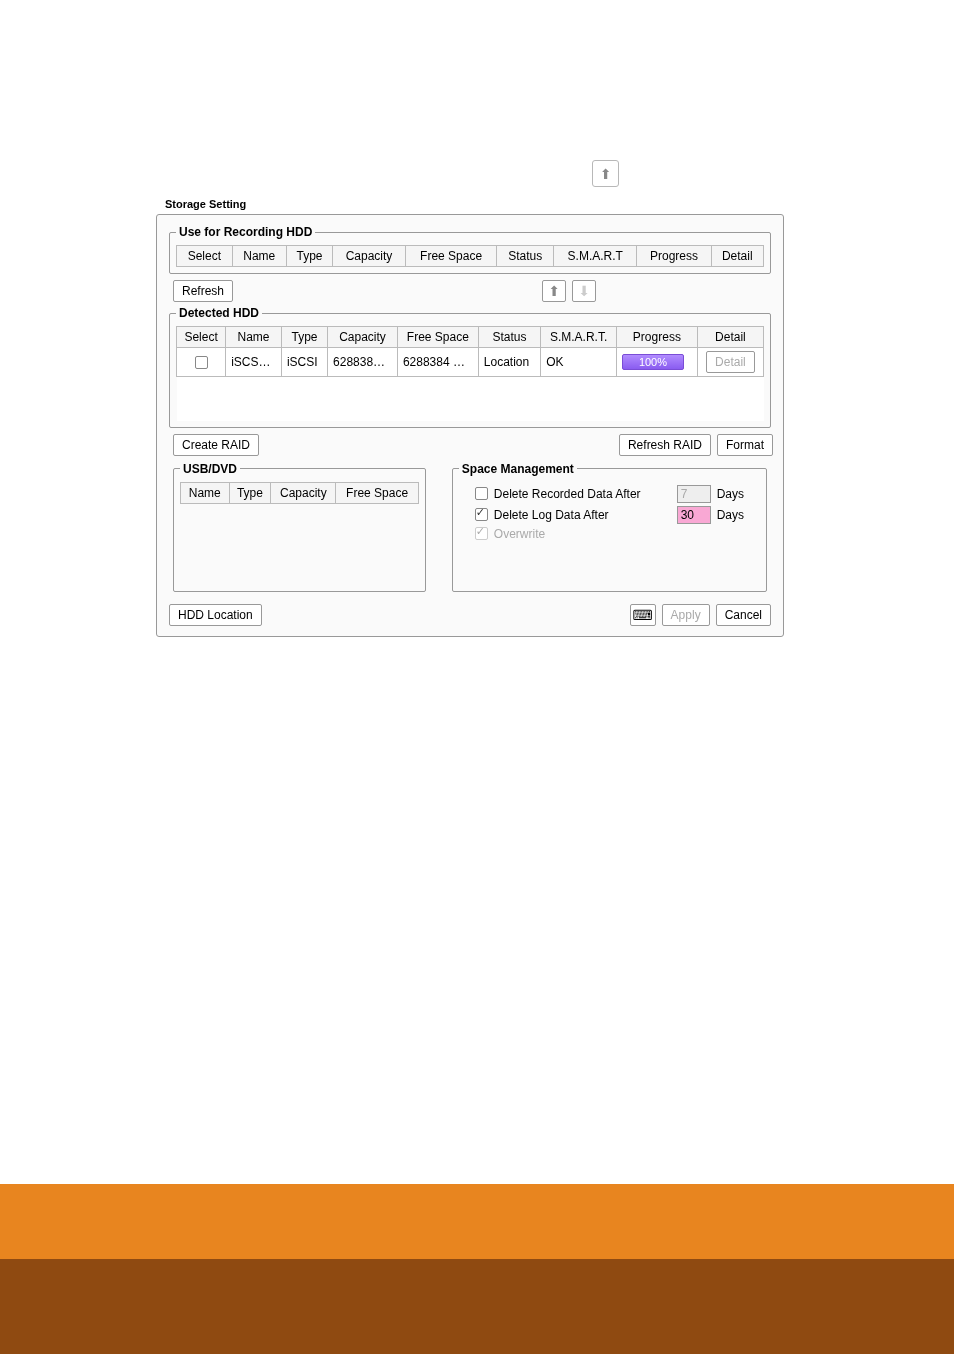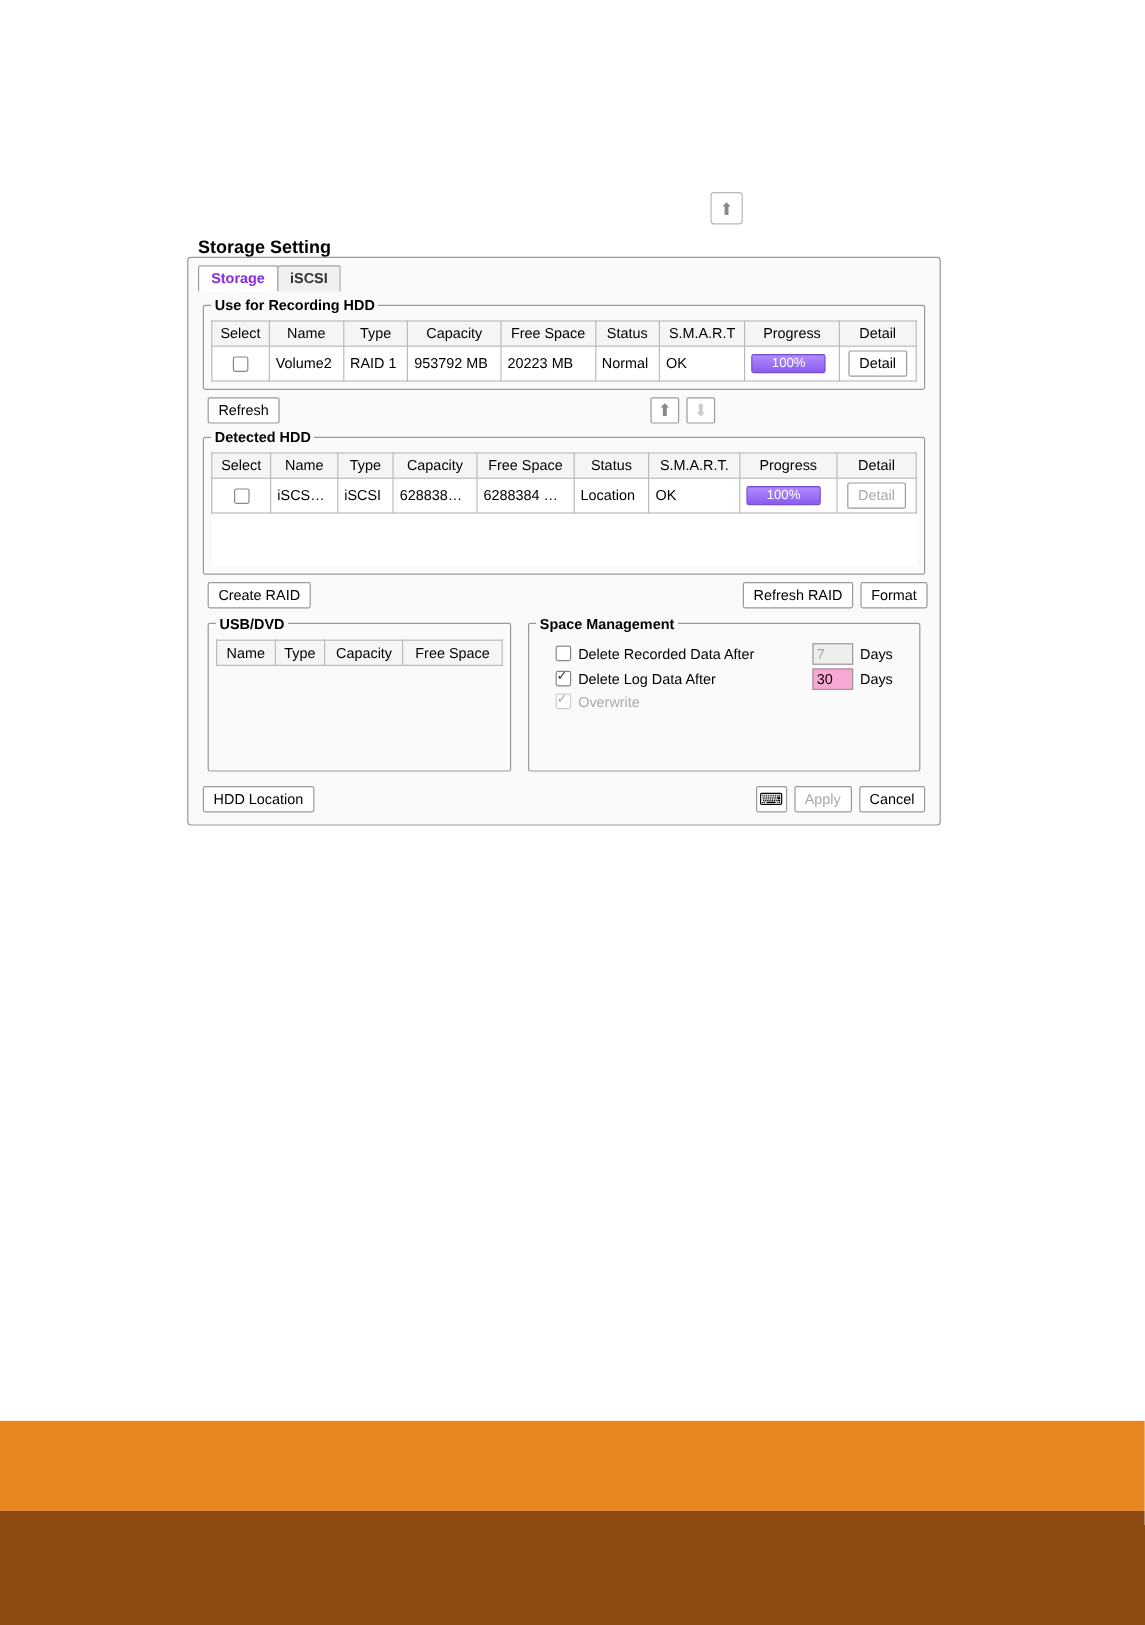--- a/index.html
+++ b/index.html
@@ -29,21 +29,21 @@
     justify-content: center;
     cursor: pointer;
   }
   .arrow-up-gray { color: #888; font-size: 14px; }
   .arrow-down-gray { color: #ccc; font-size: 14px; }
   .window-title {
     position: absolute;
     top: 198px;
     left: 165px;
     font-weight: bold;
-    font-size: 15px;
+    font-size: 11px;
   }
   .panel {
     position: absolute;
     top: 214px;
     left: 156px;
     width: 628px;
     border: 1px solid #999;
     border-radius: 3px;
     background: #fafafa;
     padding: 6px 8px 8px 8px;
@@ -148,21 +148,21 @@
   }
   .btn.disabled { color: #aaa; cursor: default; }
   .section-btn-row {
     margin: 6px 2px 2px 8px;
     display: flex;
     gap: 6px;
     align-items: center;
   }
   .sidebyside {
     display: flex;
-    gap: 6px;
+    gap: 18px;
     margin: 0 4px;
   }
   .sidebyside fieldset { flex: 1; }
   .footer-row {
     margin: 6px 4px 2px 4px;
     display: flex;
     align-items: flex-end;
     gap: 6px;
   }
   .kbd-icon {
@@ -205,55 +205,38 @@
 
 <div class="canvas">
 
   <div class="top-arrow-btn">
     <span class="arrow-up-gray">⬆</span>
   </div>
 
   <div class="window-title">Storage Setting</div>
 
   <div class="panel">
-    <div class="tabs">
-      <div class="tab active">Storage</div>
-      <div class="tab">iSCSI</div>
-    </div>
 
     <fieldset>
       <legend>Use for Recording HDD</legend>
       <table class="grid">
         <thead>
           <tr>
             <th>Select</th>
             <th>Name</th>
             <th>Type</th>
             <th>Capacity</th>
             <th>Free Space</th>
             <th>Status</th>
             <th>S.M.A.R.T</th>
             <th>Progress</th>
             <th>Detail</th>
           </tr>
         </thead>
         <tbody>
-          <tr>
-            <td style="text-align:center"><span class="chk"></span></td>
-            <td>Volume2</td>
-            <td>RAID 1</td>
-            <td>953792 MB</td>
-            <td>20223 MB</td>
-            <td>Normal</td>
-            <td>OK</td>
-            <td style="text-align:center">
-                <div class="progressbar">100%</div>
-              </td>
-            <td style="text-align:center"><span class="btn">Detail</span></td>
-          </tr>
         </tbody>
       </table>
     </fieldset>
 
     <div class="section-btn-row">
       <span class="btn">Refresh</span>
       <span style="flex:1"></span>
       <span style="margin-right:120px"></span>
       <span class="btn" style="width:24px;height:22px">
           <span class="arrow-up-gray">⬆</span>

